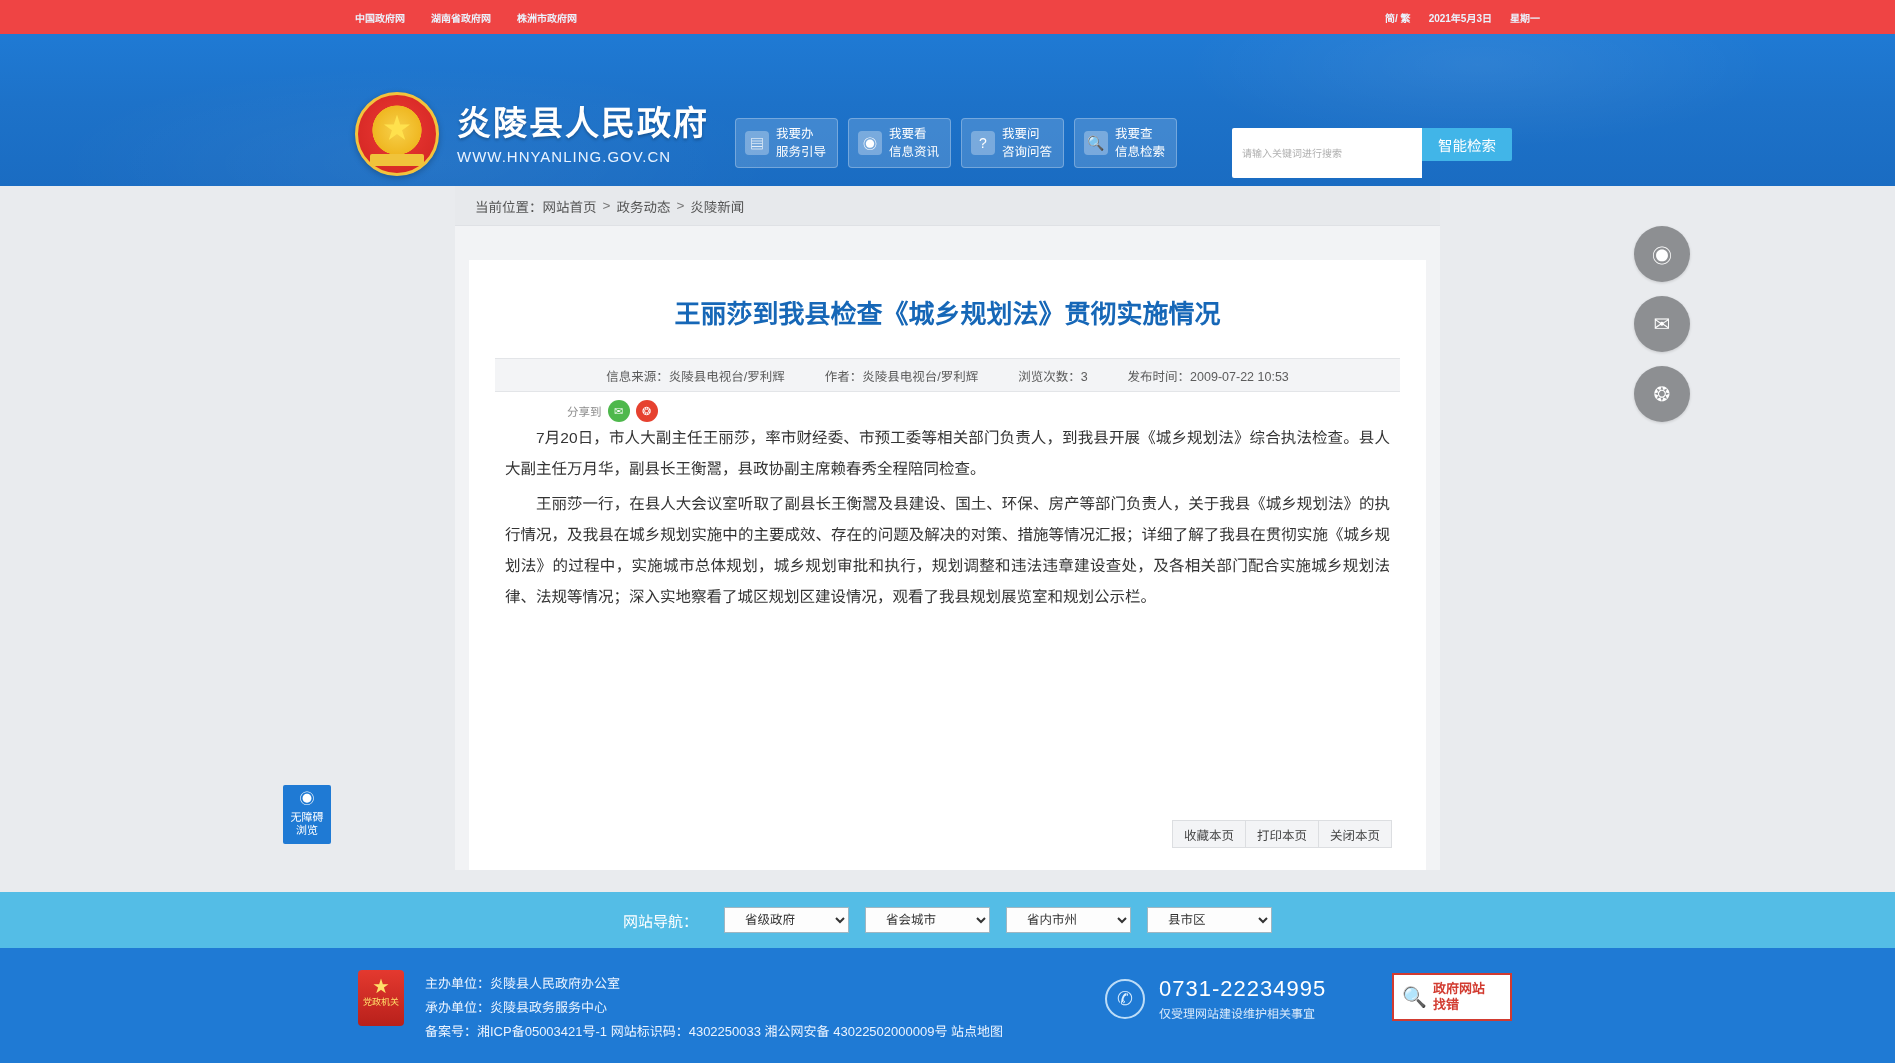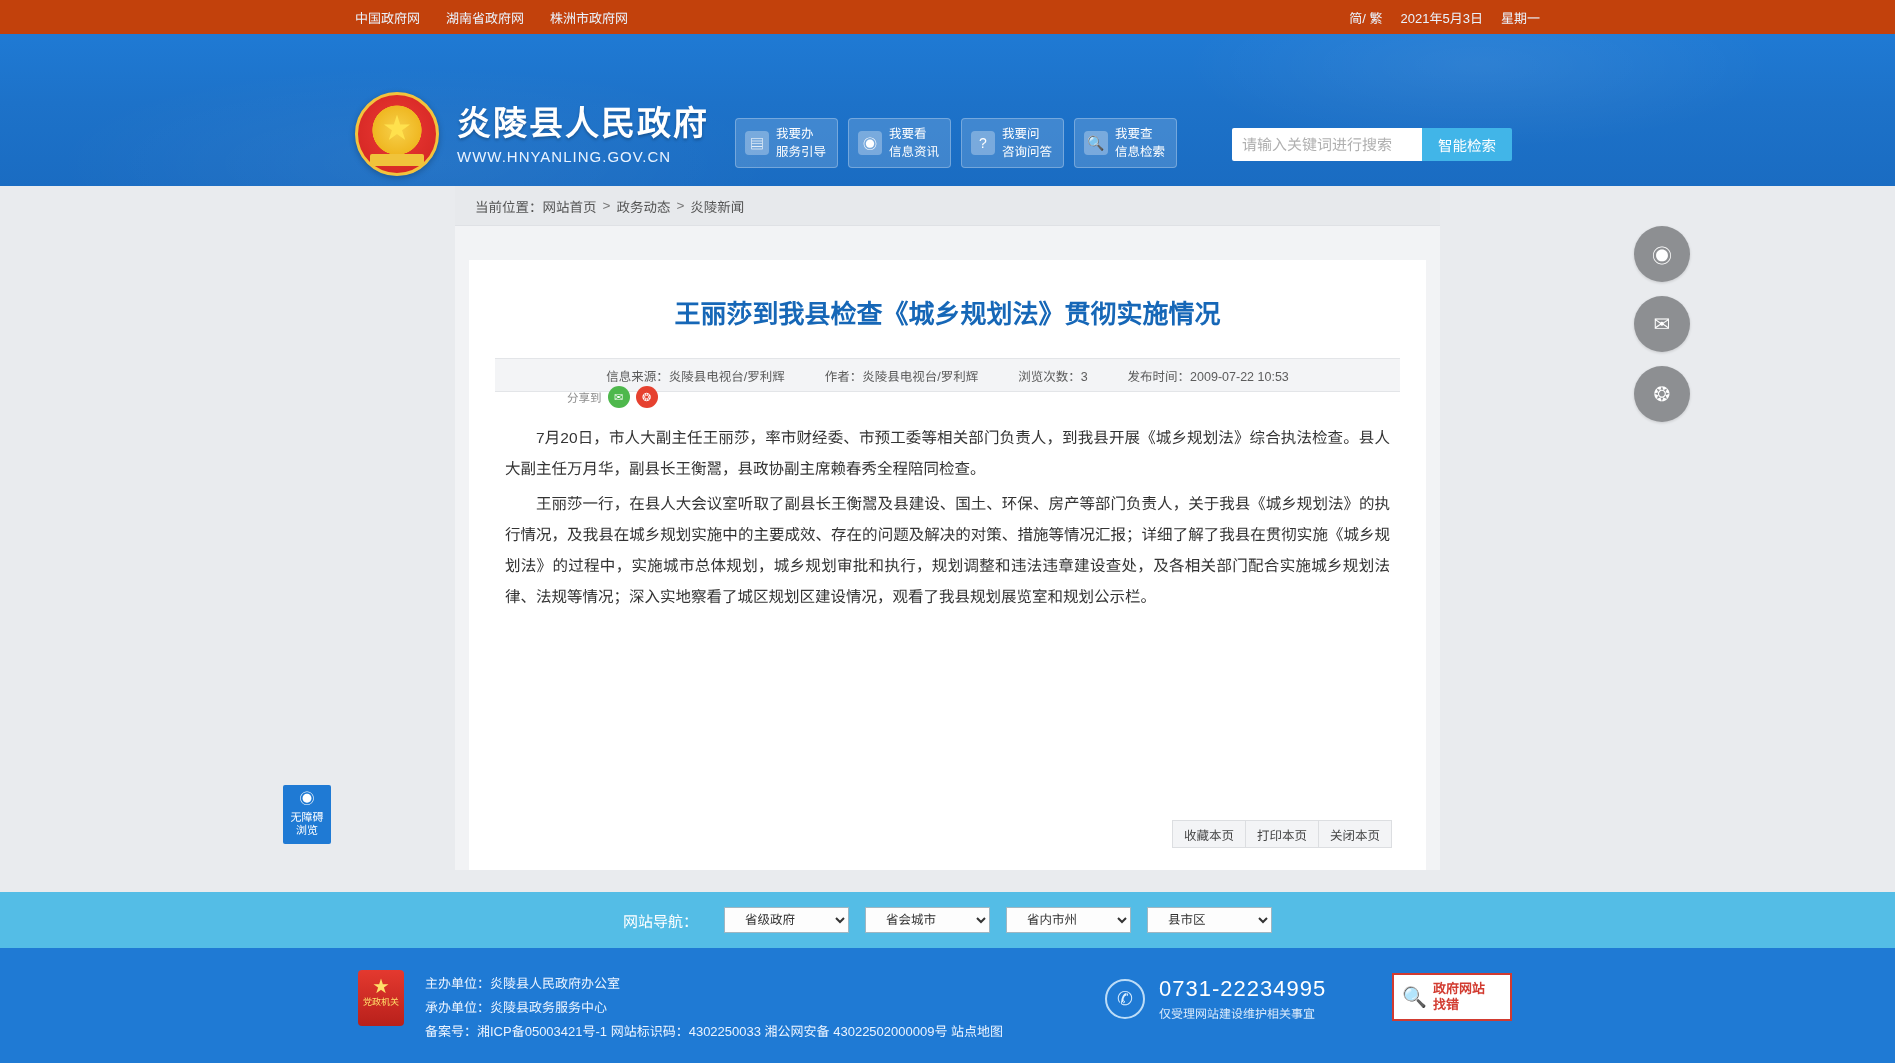--- a/index.html
+++ b/index.html
@@ -9,26 +9,27 @@
     height: 1063px;
     font-family: "Liberation Sans", sans-serif;
     background: #ffffff;
     overflow: hidden;
     position: relative;
   }
 
   
   .topbar {
     height: 34px;
-    background: #c2410c;
+    background: #ef4444;
     color: #e8f2fd;
-    font-size: 13px;
-    display: flex;
-    align-items: center;
-    position: relative;
+    font-size: 10px;
+    display: flex;
+    align-items: center;
+    position: relative;
+    font-weight: bold;
   }
   .topbar .left {
     position: absolute;
     left: 355px;
     display: flex;
     gap: 26px;
   }
   .topbar .right {
     position: absolute;
     right: 355px;
@@ -130,25 +131,25 @@
 
   .searchbox {
     position: absolute;
     left: 1232px;
     top: 94px;
     display: flex;
     height: 33px;
   }
   .searchbox input {
     width: 190px;
-    height: 33px;
+    height: 50px;
     border: none;
     outline: none;
     padding: 16px 10px;
-    font-size: 15px;
+    font-size: 10px;
     color: #444;
     background: #fff;
     border-radius: 2px 0 0 2px;
   }
   .searchbox input::placeholder { color: #b0b0b0; }
   .searchbox .sbtn {
     width: 90px;
     height: 33px;
     background: #41b5e8;
     color: #fff;
@@ -210,21 +211,21 @@
     align-items: center;
     justify-content: center;
     gap: 40px;
     font-size: 12.5px;
     color: #5c5c5c;
     margin: 4px -8px;
   }
   .share-row {
     position: absolute;
     left: 98px;
-    top: 126px;
+    top: 140px;
     display: flex;
     align-items: center;
     gap: 6px;
   }
   .share-label { font-size: 11.5px; color: #8d8d8d; }
   .share-ico {
     width: 22px; height: 22px; border-radius: 50%;
     display: flex; align-items: center; justify-content: center;
     color: #fff; font-size: 11px; cursor: pointer;
   }

